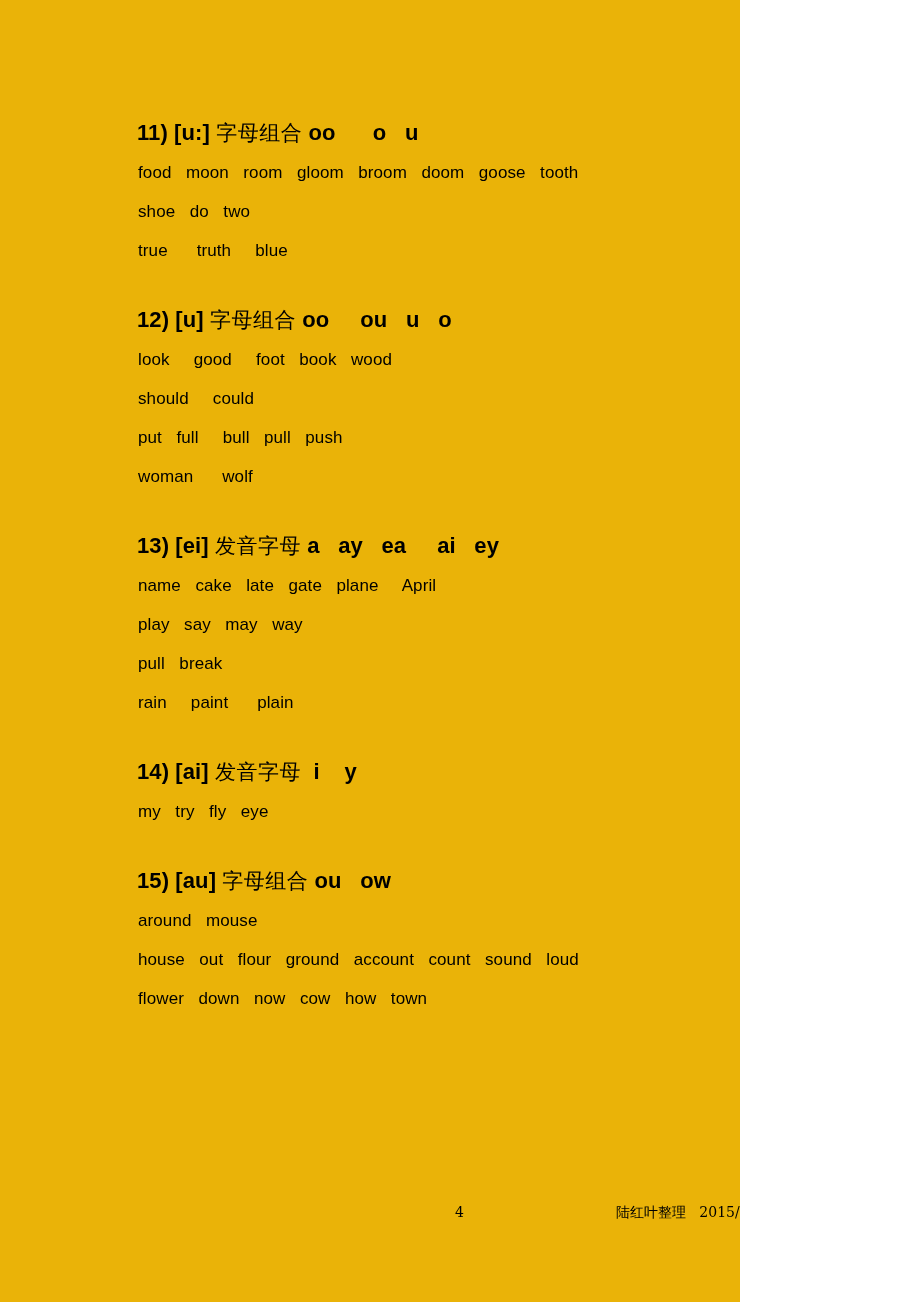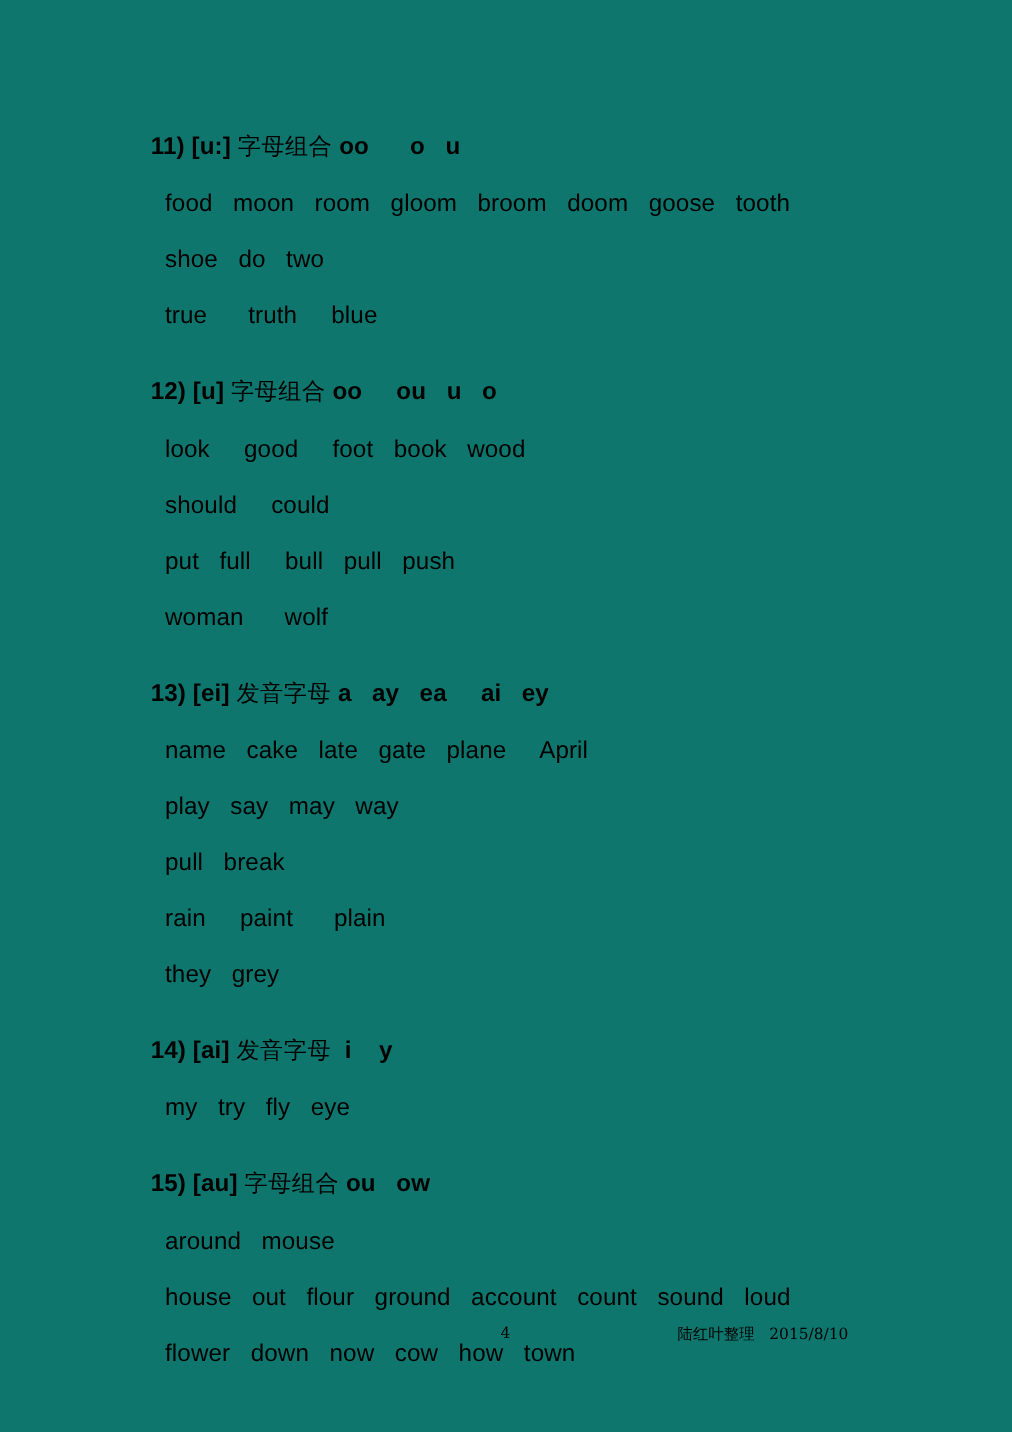--- a/index.html
+++ b/index.html
@@ -3,23 +3,23 @@
 <meta charset="utf-8">
 <title>English Phonics Word Lists — Page 4</title>
 <style>
   html, body {
     margin: 0;
     padding: 0;
     background: #ffffff;
   }
   .page {
     position: relative;
-    width: 920px;
+    width: 740px;
     height: 1302px;
-    background: #0f766e;
+    background: #eab308;
     overflow: hidden;
     font-family: "Liberation Sans", sans-serif;
     color: #000000;
     -webkit-font-smoothing: antialiased;
   }
   .content {
     position: absolute;
     left: 138px;
     top: 113px;
     width: 700px;
@@ -38,25 +38,25 @@
     margin: 0 0 0 -1px;
     letter-spacing: 0.1px;
   }
   .sec-heading .cjk {
     font-family: "DejaVu Serif", "Liberation Serif", serif;
     font-weight: normal;
     font-size: 21px;
     letter-spacing: 0.5px;
   }
   .word-line {
-    font-size: 22px;
+    font-size: 17px;
     font-weight: normal;
     line-height: 39px;
     white-space: pre;
-    margin: 12px;
+    margin: 0;
     letter-spacing: 0.1px;
   }
   .footer {
     position: absolute;
     left: 0;
     top: 1204px;
     width: 920px;
     height: 24px;
     font-family: "DejaVu Serif", "Liberation Serif", serif;
     font-size: 14px;
@@ -100,21 +100,20 @@
       <div class="word-line">put   full     bull   pull   push</div>
       <div class="word-line">woman      wolf</div>
     </div>
 
     <div class="section">
       <div class="sec-heading"><span>13)</span> <span>[ei]</span> <span class="cjk">发音字母</span> <span>a   ay   ea     ai   ey</span></div>
       <div class="word-line">name   cake   late   gate   plane     April</div>
       <div class="word-line">play   say   may   way</div>
       <div class="word-line">pull   break</div>
       <div class="word-line">rain     paint      plain</div>
-      <div class="word-line">they   grey</div>
     </div>
 
     <div class="section">
       <div class="sec-heading"><span>14)</span> <span>[ai]</span> <span class="cjk">发音字母</span> <span> i    y</span></div>
       <div class="word-line">my   try   fly   eye</div>
     </div>
 
     <div class="section">
       <div class="sec-heading"><span>15)</span> <span>[au]</span> <span class="cjk">字母组合</span> <span>ou   ow</span></div>
       <div class="word-line">around   mouse</div>

